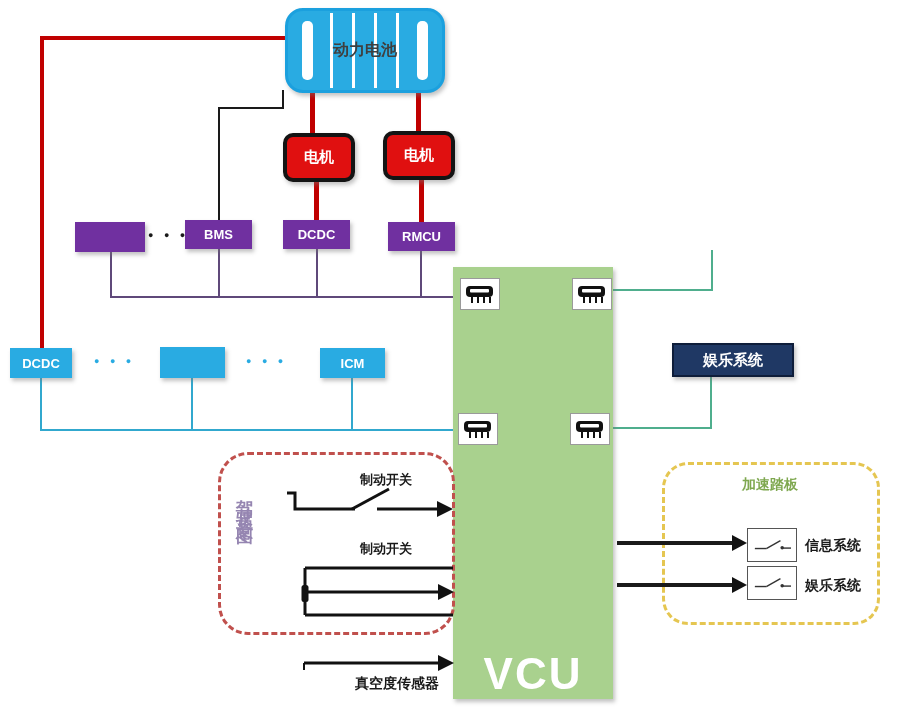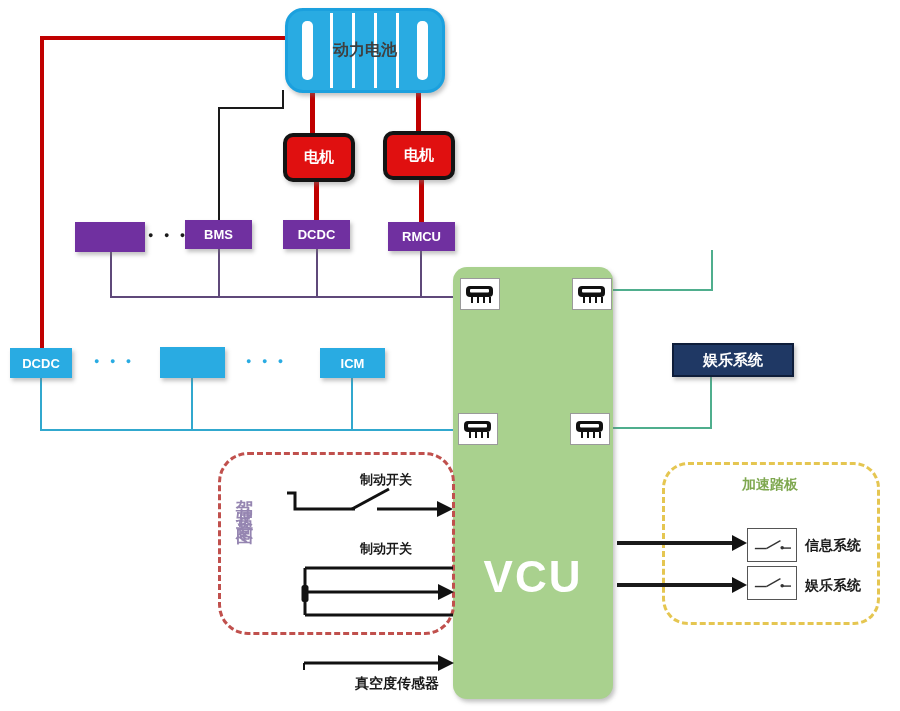--- a/index.html
+++ b/index.html
@@ -99,21 +99,21 @@
   <div class="box cyanbox shadow" style="left:10px;top:348px;width:62px;height:30px;">
     <span>DCDC</span>
   </div>
   <div class="dots" style="left:94px;top:356px;color:#29ABE2;">● ● ●</div>
   <div class="box cyanbox shadow" style="left:160px;top:347px;width:65px;height:31px;"></div>
   <div class="dots" style="left:246px;top:356px;color:#29ABE2;">● ● ●</div>
   <div class="box cyanbox shadow" style="left:320px;top:348px;width:65px;height:30px;">
     <span>ICM</span>
   </div>
 
-  <div class="box shadow" style="left:453px;top:267px;width:160px;height:432px;background:#A9D18E;align-items:center;border-radius:14px;">
+  <div class="box shadow" style="left:453px;top:267px;width:160px;height:432px;background:#A9D18E;align-items:flex-end;">
     <span style="margin-top:188px;color:#fff;font-size:44px;letter-spacing:2px;">VCU</span>
   </div>
 
   <div class="chip" style="left:460px;top:278px;">
     <svg width="36" height="28" viewBox="0 0 36 28">
         <rect x="4" y="6" width="27" height="11" rx="4" fill="#111"></rect>
         <rect x="8" y="9" width="19" height="3.5" rx="1" fill="#fff"></rect>
         <line x1="10" y1="17" x2="10" y2="23" stroke="#111" stroke-width="2"></line>
         <line x1="16" y1="17" x2="16" y2="23" stroke="#111" stroke-width="2"></line>
         <line x1="22" y1="17" x2="22" y2="23" stroke="#111" stroke-width="2"></line>

